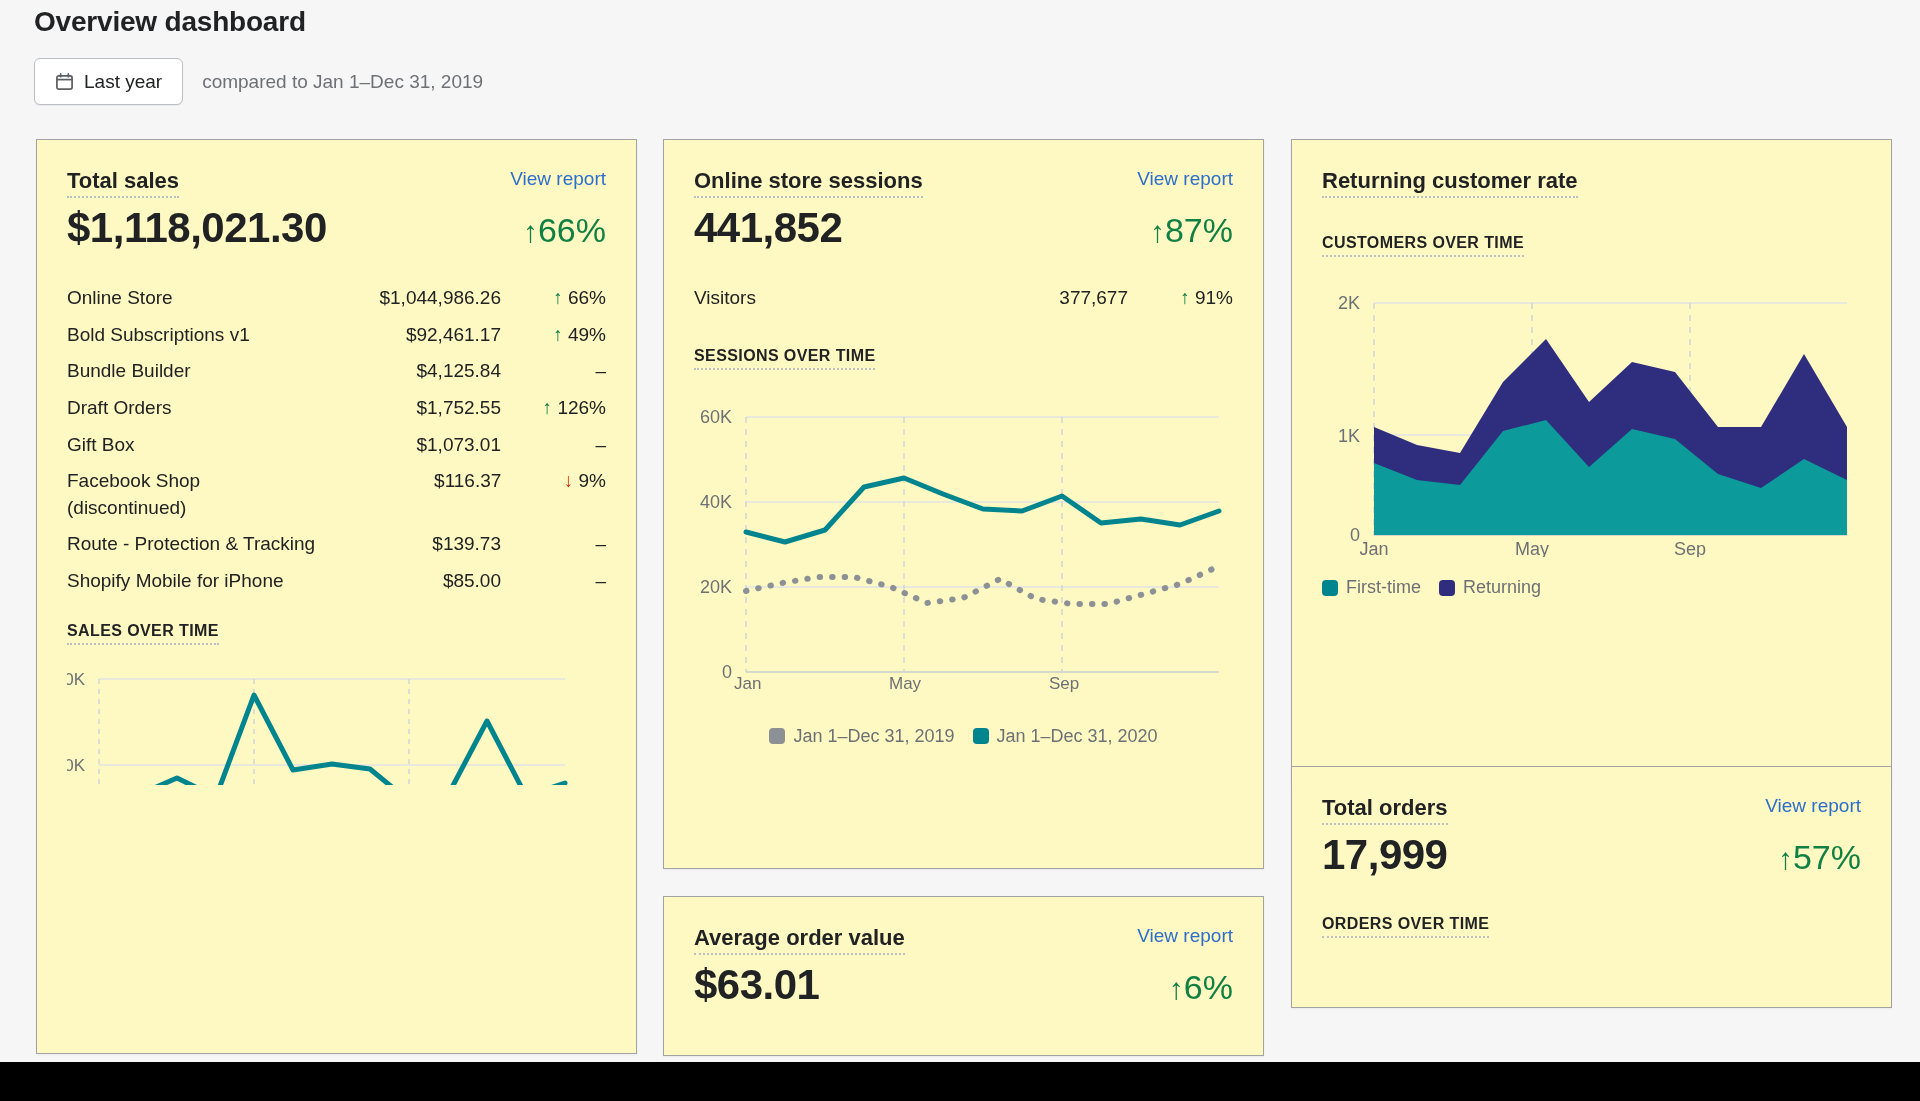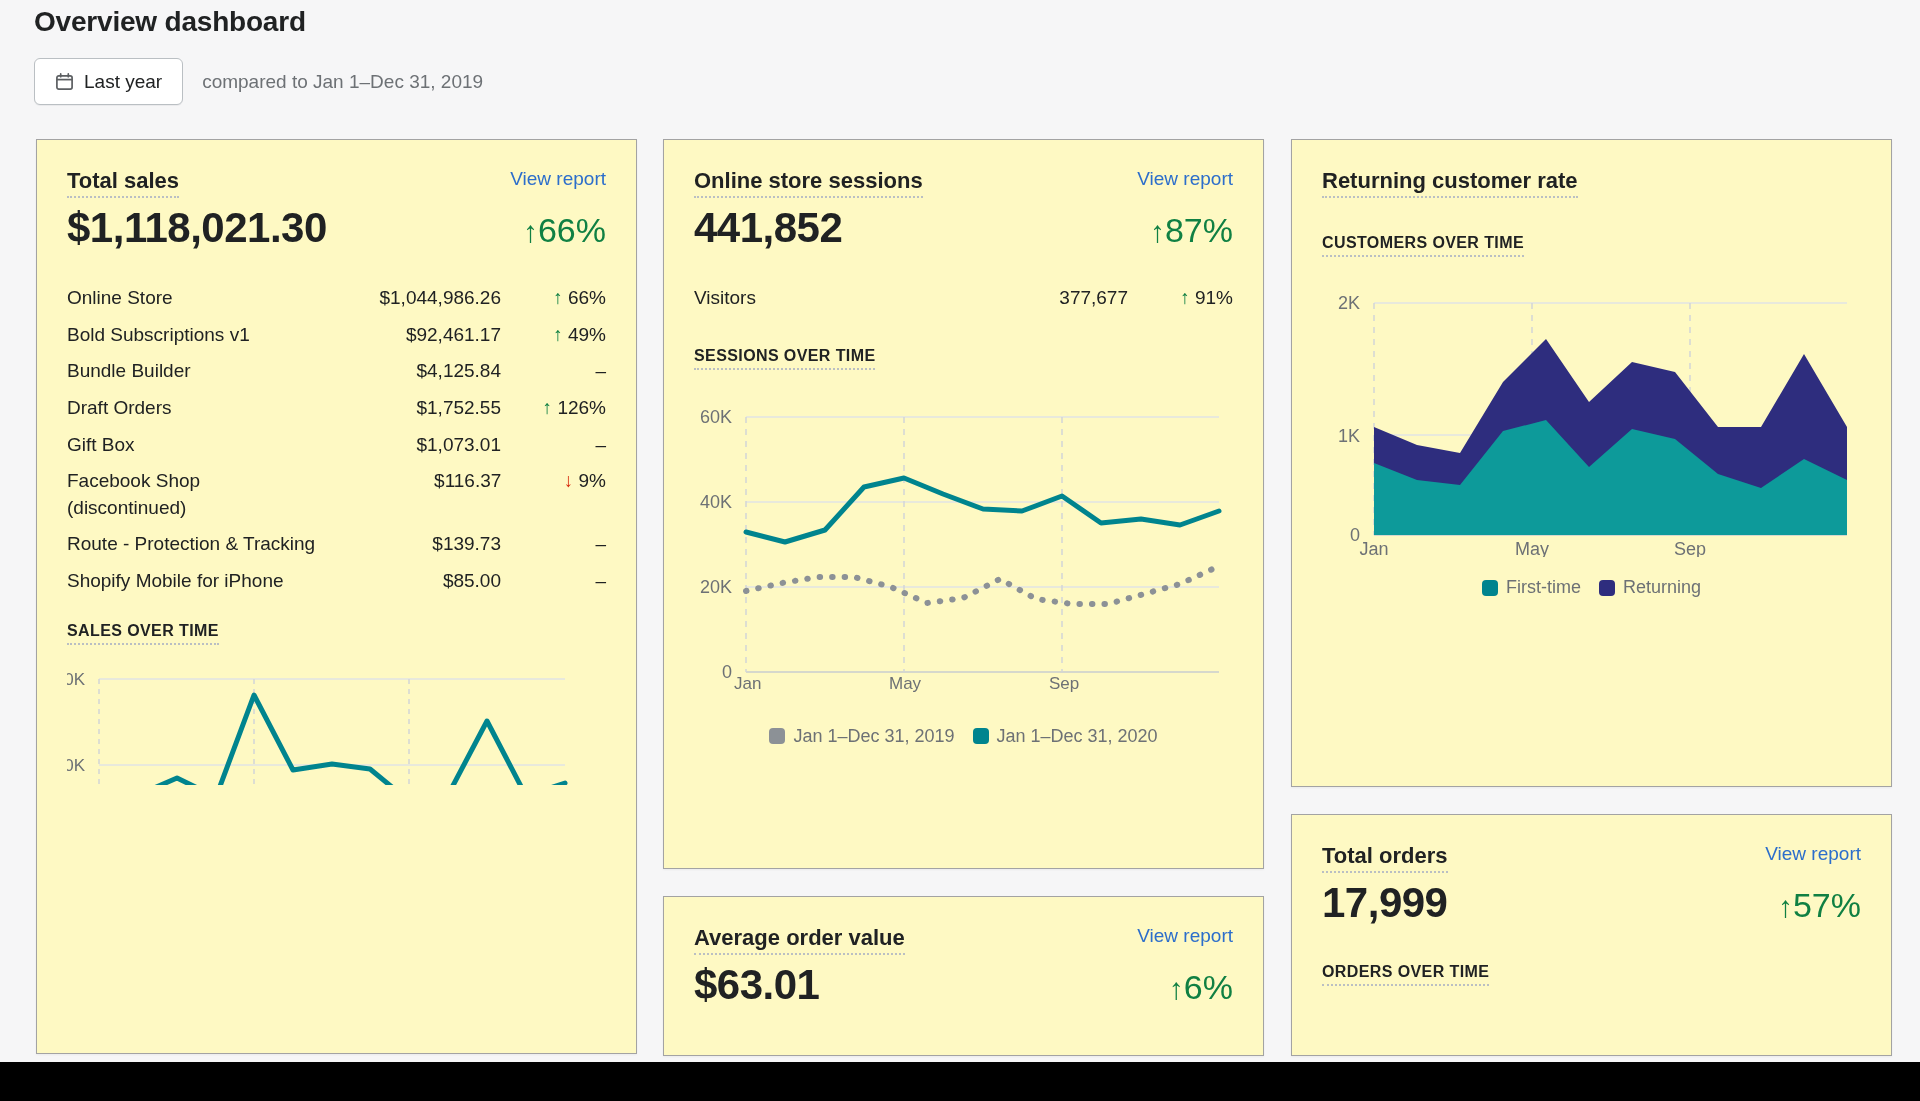--- a/index.html
+++ b/index.html
@@ -67,21 +67,21 @@
   .legend-item { display: flex; align-items: center; gap: 8px; }
   .swatch { width: 16px; height: 16px; border-radius: 4px; display: inline-block; }
 
   .bottom-bar { position: absolute; left: 0; top: 1062px; width: 1920px; height: 39px; background: #000; }
 
   
   #card-total-sales { left: 36px; top: 139px; width: 601px; height: 915px; }
   #card-sessions    { left: 663px; top: 139px; width: 601px; height: 730px; }
   #card-aov         { left: 663px; top: 896px; width: 601px; height: 160px; }
   #card-returning   { left: 1291px; top: 139px; width: 601px; height: 648px; }
-  #card-orders      { left: 1291px; top: 814px; width: 601px; height: 242px; }
+  #card-orders      { left: 1291px; top: 766px; width: 601px; height: 242px; }
 </style>
 </head>
 <body>
 
 <div id="root">
 
   <div class="page-title">Overview dashboard</div>
 
   <div class="daterow">
     <div class="date-btn">
@@ -263,21 +263,21 @@
 
           <polygon fill="#2e2d7e" points="52,150 95,168 138,176 181,105 224,62 267,125 310,85 353,95 396,150 439,150 482,77 525,150 525,258 52,258"></polygon>
 
           <polygon fill="#0d9a9a" points="52,186 95,203 138,208 181,154 224,143 267,190 310,152 353,162 396,197 439,211 482,182 525,203 525,258 52,258"></polygon>
           <text x="52" y="278" font-size="18" fill="#6d7175" text-anchor="middle" font-family="Liberation Sans, sans-serif">Jan</text>
           <text x="210" y="278" font-size="18" fill="#6d7175" text-anchor="middle" font-family="Liberation Sans, sans-serif">May</text>
           <text x="368" y="278" font-size="18" fill="#6d7175" text-anchor="middle" font-family="Liberation Sans, sans-serif">Sep</text>
         </svg>
       </div>
 
-      <div class="legend" style="justify-content:center;margin-top:20px;">
+      <div class="legend" style="justify-content:flex-start;margin-top:20px;">
         <span class="legend-item">
           <i class="swatch" style="background:#00848e;"></i>
           <span>First-time</span>
         </span>
         <span class="legend-item" style="margin-left:8px;">
           <i class="swatch" style="background:#2e2d7e;"></i>
           <span>Returning</span>
         </span>
       </div>
     </div>

